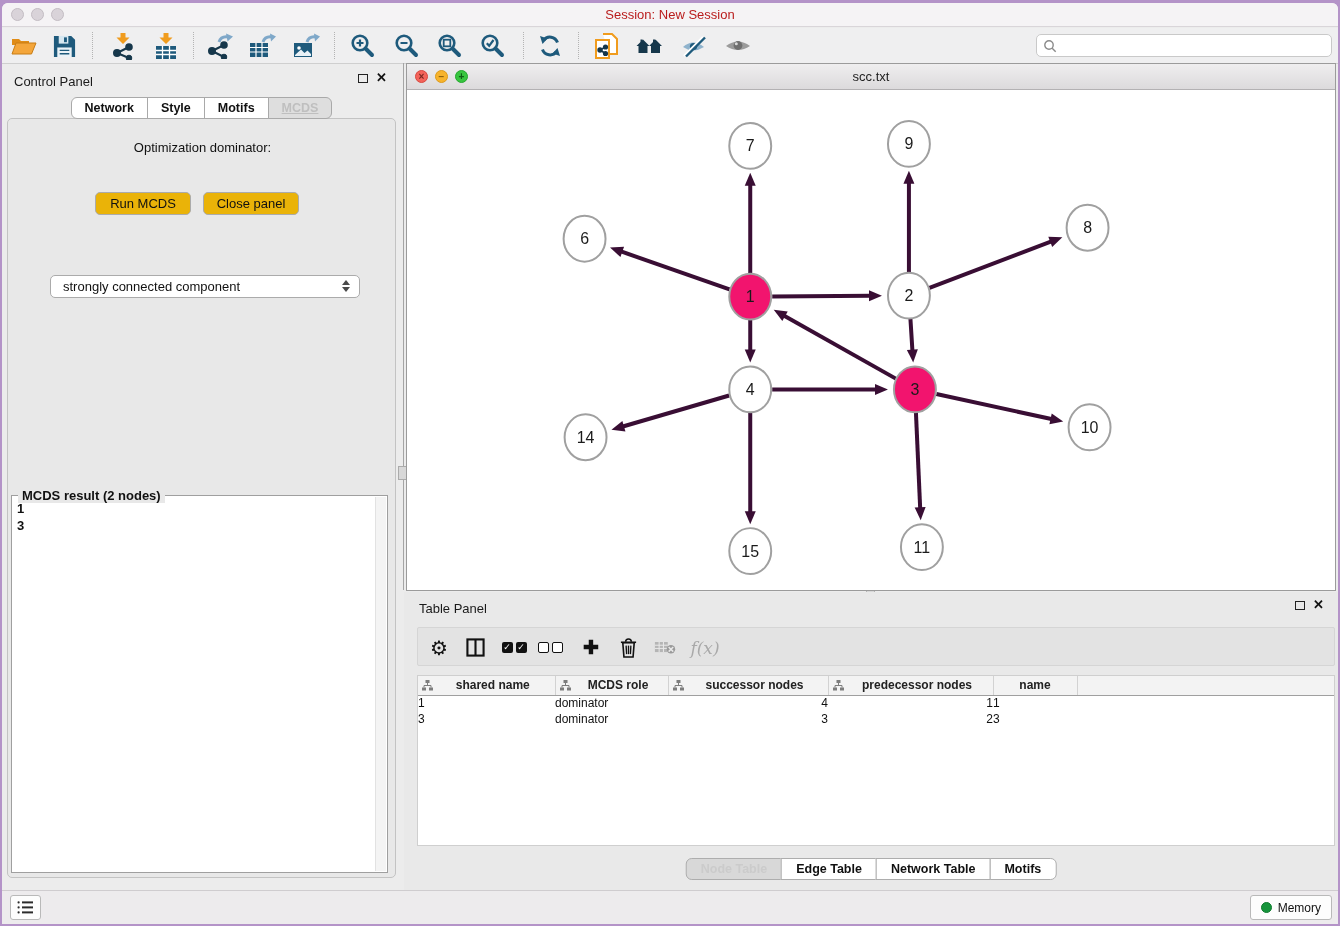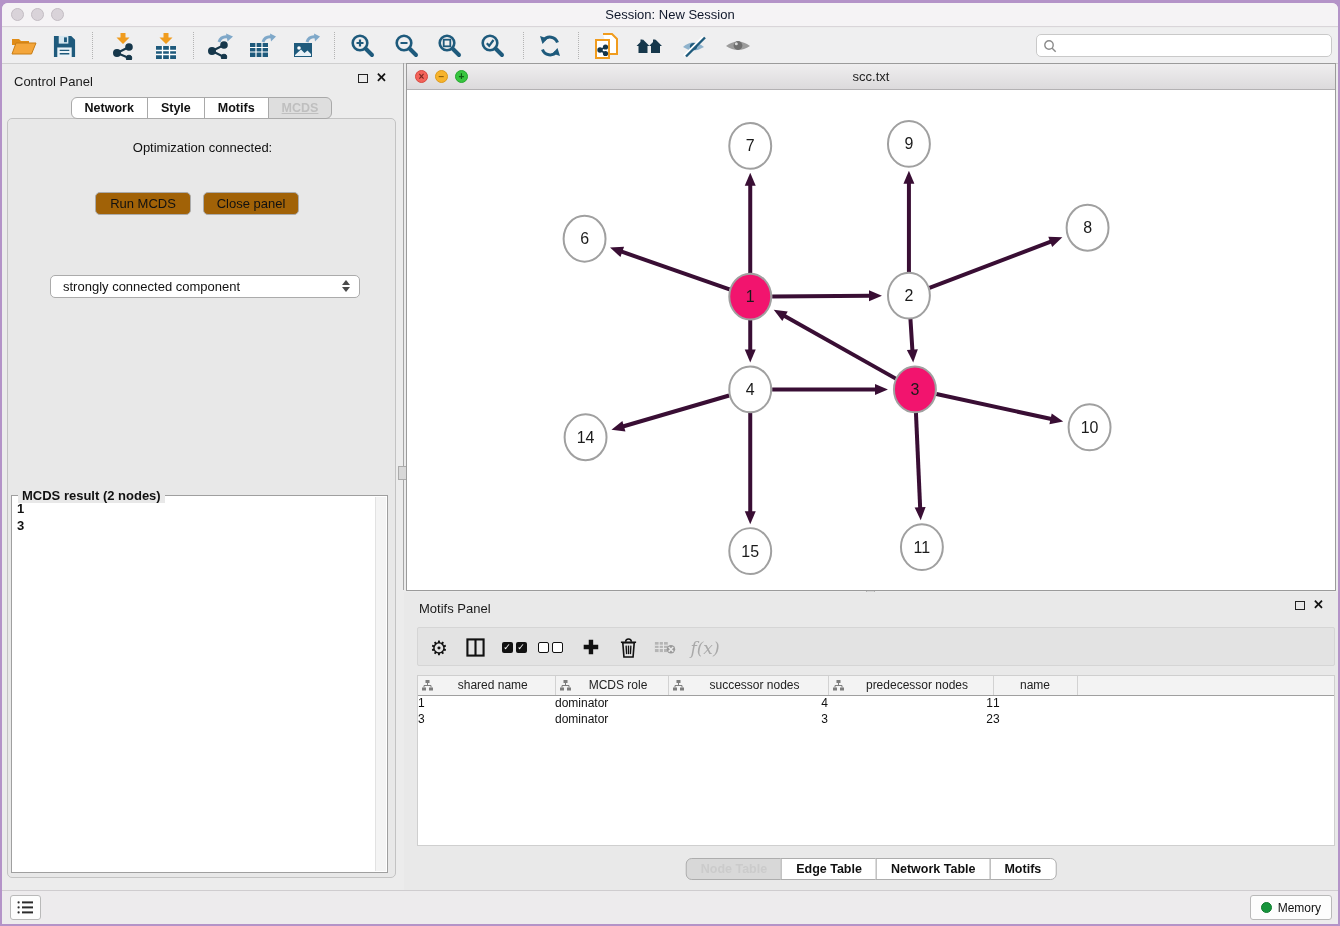--- a/index.html
+++ b/index.html
@@ -13,21 +13,21 @@
   }
   .window {
     position:absolute; left:2px; top:3px; width:1336px; height:921px;
     background:#ececec; border-radius:6px 6px 0 0; overflow:hidden;
   }
   
   .titlebar { position:absolute; left:0; top:0; right:0; height:24px;
     background:#f5f3f5; border-bottom:1px solid #d9d5d9; }
   .lights { position:absolute; left:9px; top:5px; display:flex; gap:7px; }
   .light { width:13px; height:13px; border-radius:50%; background:#d9d3d9; border:1px solid #c3bcc3; }
-  .win-title { text-align:center; line-height:24px; font-size:13px; color:#0f172a; }
+  .win-title { text-align:center; line-height:24px; font-size:13px; color:#b91c1c; }
   
   .toolbar { position:absolute; left:0; top:25px; right:0; height:36px;
     background:#efeff0; border-bottom:1px solid #cfcfcf; }
   .tool { position:absolute; top:3px; width:30px; height:30px; display:flex; align-items:center; justify-content:center; cursor:default; }
   .tool svg { display:block; }
   .tsep { position:absolute; top:4px; height:27px; border-left:1px dotted #b3b3b3; }
   .searchbox { position:absolute; left:1034px; top:6px; width:296px; height:23px;
     background:#fff; border:1px solid #c9c9c9; border-radius:5px; display:flex; align-items:center; padding-left:6px; }
   .searchbox input { border:none; outline:none; flex:1; height:19px; font-size:12px; background:transparent; }
   
@@ -42,21 +42,21 @@
     color:#111; display:flex; align-items:center; padding:0 13px; margin-left:-1px; }
   .tab.first { border-radius:6px 0 0 6px; margin-left:0; }
   .tab.last  { border-radius:0 6px 6px 0;text-decoration:underline; }
   .tab.selected { background:#dedede; color:#bfbfbf; }
   .opt-label { position:absolute; left:0; top:136px; width:399px; text-align:center; font-size:13px; color:#111; }
   .dropdown { position:absolute; left:42px; top:156px; width:310px; height:23px; background:#fff;
     border:1px solid #ababab; border-radius:5px; display:flex; align-items:center; padding:0 24px 0 12px; font-size:13px; color:#111; }
   .stepper { position:absolute; right:9px; top:4px; display:flex; flex-direction:column; gap:2px; }
   .stepper .up { width:0; height:0; border-left:4px solid transparent; border-right:4px solid transparent; border-bottom:5px solid #4a4a4a; }
   .stepper .down { width:0; height:0; border-left:4px solid transparent; border-right:4px solid transparent; border-top:5px solid #4a4a4a; }
-  .btn { position:absolute; height:23px; background:#a16207; border:1px solid #ababab; border-radius:5px;
+  .btn { position:absolute; height:23px; background:#eab308; border:1px solid #ababab; border-radius:5px;
     font-size:13px; color:#111; display:flex; align-items:center; justify-content:center; font-family:"Liberation Sans",sans-serif; }
   .mcds-fieldset { position:absolute; left:8px; top:491px; width:377px; height:378px;
     border:1px solid #9f9f9f; background:#fff; }
   .mcds-legend { position:absolute; left:6px; top:-8px; background:#e8e8e8; padding:0 4px; font-size:13px; color:#111; }
   .mcds-lines { position:absolute; left:5px; top:4px; right:14px; font-size:13px; line-height:17px; color:#111; }
   .mcds-scroll { position:absolute; right:1px; top:1px; bottom:1px; width:11px; background:#f4f4f4; border-left:1px solid #e2e2e2; }
   
   .v-divider { position:absolute; left:401px; top:60px; width:1px; height:527px; background:#a5a5a5; }
   .v-grip { position:absolute; left:396px; top:463px; width:10px; height:14px; background:#d8d8d8; border:1px solid #ababab; }
   .h-grip { position:absolute; left:864px; top:584px; width:9px; height:6px; background:#d8d8d8; border:1px solid #b5b5b5; }
@@ -83,21 +83,21 @@
   .gear-glyph { font-size:20px; color:#111; }
   .plus-glyph { font-size:19px; font-weight:bold; color:#111; }
   .cb { display:inline-flex; gap:3px; }
   .cb .on { width:11px; height:11px; background:#111; color:#fff; font-size:9px; line-height:11px; text-align:center; border-radius:2px; }
   .cb .off { width:11px; height:11px; background:#fff; border:1.5px solid #111; border-radius:2px; }
   .fx-glyph { font-family:"DejaVu Serif", serif; font-style:italic; font-size:17px; color:#a9a9a9; }
   .node-table-wrap { position:absolute; left:13px; top:83px; width:918px; height:171px; background:#fff; border:1px solid #cfcfcf; overflow:hidden; }
   table.nodetable { border-collapse:collapse; table-layout:fixed; width:100%; }
   table.nodetable th { height:19px; background:#f3f3f3; border-right:1px solid #d2d2d2; border-bottom:1px solid #9f9f9f;
     font-size:12px; font-weight:normal; color:#222; padding:0 4px; white-space:nowrap; }
-  table.nodetable th .hwrap { display:flex; align-items:center; }
+  table.nodetable th .hwrap { display:flex; align-items:center;font-weight:bold; }
   table.nodetable th .hlabel { flex:1; text-align:center; }
   table.nodetable td { height:16px; font-size:12px; color:#111; padding:0; white-space:nowrap; }
   td.c0 { padding-left:10px; } td.c1 { padding-left:6px; }
   td.c2 { text-align:right; padding-right:14px; } td.c3 { text-align:right; padding-right:8px; }
   td.c4 { padding-left:10px; }
   .tree-ico { margin-right:2px; flex:0 0 auto; }
   .bottom-tabs { position:absolute; left:50%; bottom:10px; transform:translateX(-50%); display:flex; }
   .seg { height:22px; border:1px solid #adadad; background:#fff; font-size:12.5px; font-weight:bold; color:#111;
     display:flex; align-items:center; padding:0 14px; margin-left:-1px; }
   .seg.first { border-radius:6px 0 0 6px; margin-left:0; }
@@ -284,21 +284,21 @@
     </div>
   </div>
 
   <div class="cp-title">Control Panel</div>
   <div class="panel-ctrl" style="left:356px; top:70px;">
     <span class="float-ico"></span>
     <span class="close-ico">✕</span>
   </div>
 
   <div class="cp-box">
-    <div class="opt-label" style="top:21px; left:-5px;">Optimization connected:</div>
+    <div class="opt-label" style="top:21px; left:-5px;">Optimization dominator:</div>
     <div class="dropdown">
       <span>strongly connected component</span>
       <span class="stepper">
           <span class="up"></span>
           <span class="down"></span>
         </span>
     </div>
     <div class="btn" style="left:87px; top:73px; width:96px;">Run MCDS</div>
     <div class="btn" style="left:195px; top:73px; width:96px;">Close panel</div>
 
@@ -382,21 +382,21 @@
           <text x="515" y="458" text-anchor="middle" dy="0.35em" font-size="16" fill="#1b1b1b" font-family="&quot;Liberation Sans&quot;, sans-serif">11</text>
           <ellipse cx="178" cy="348" rx="21" ry="23" fill="#ffffff" stroke="#a0a0a0" stroke-width="2"></ellipse>
           <text x="178" y="348" text-anchor="middle" dy="0.35em" font-size="16" fill="#1b1b1b" font-family="&quot;Liberation Sans&quot;, sans-serif">14</text>
           <ellipse cx="343" cy="462" rx="21" ry="23" fill="#ffffff" stroke="#a0a0a0" stroke-width="2"></ellipse>
           <text x="343" y="462" text-anchor="middle" dy="0.35em" font-size="16" fill="#1b1b1b" font-family="&quot;Liberation Sans&quot;, sans-serif">15</text>
         </svg>
     </div>
   </div>
 
   <div class="table-panel">
-    <div class="tp-title">Motifs Panel</div>
+    <div class="tp-title">Table Panel</div>
     <div class="panel-ctrl" style="right:14px; top:8px;">
       <span class="float-ico"></span>
       <span class="close-ico">✕</span>
     </div>
 
     <div class="tp-toolbar">
       <span class="tp-ico" style="left:6px">
           <span class="gear-glyph">⚙</span>
         </span>
       <span class="tp-ico" style="left:42px">

